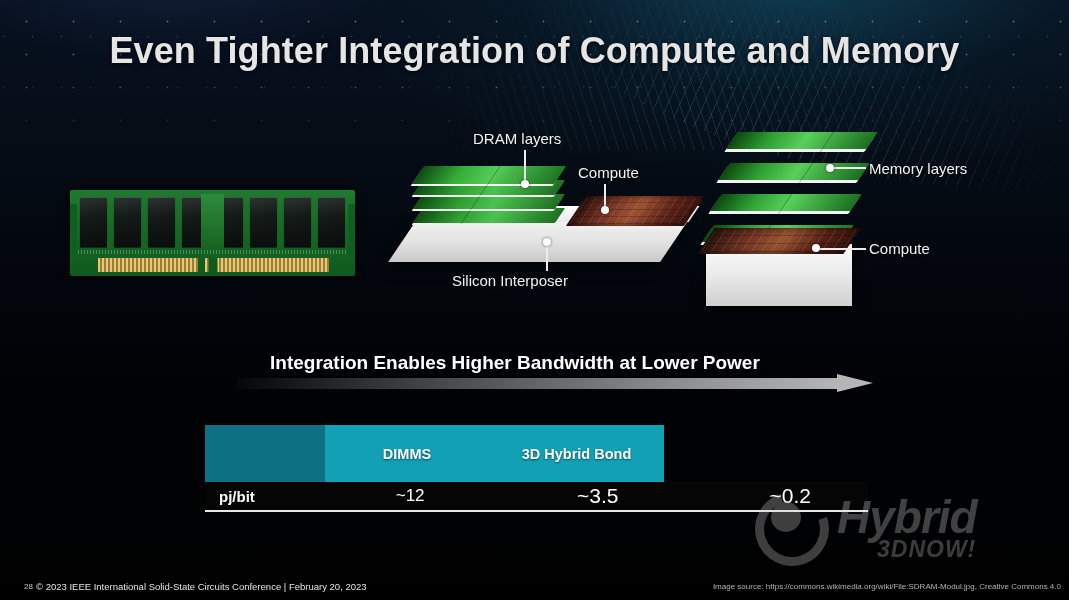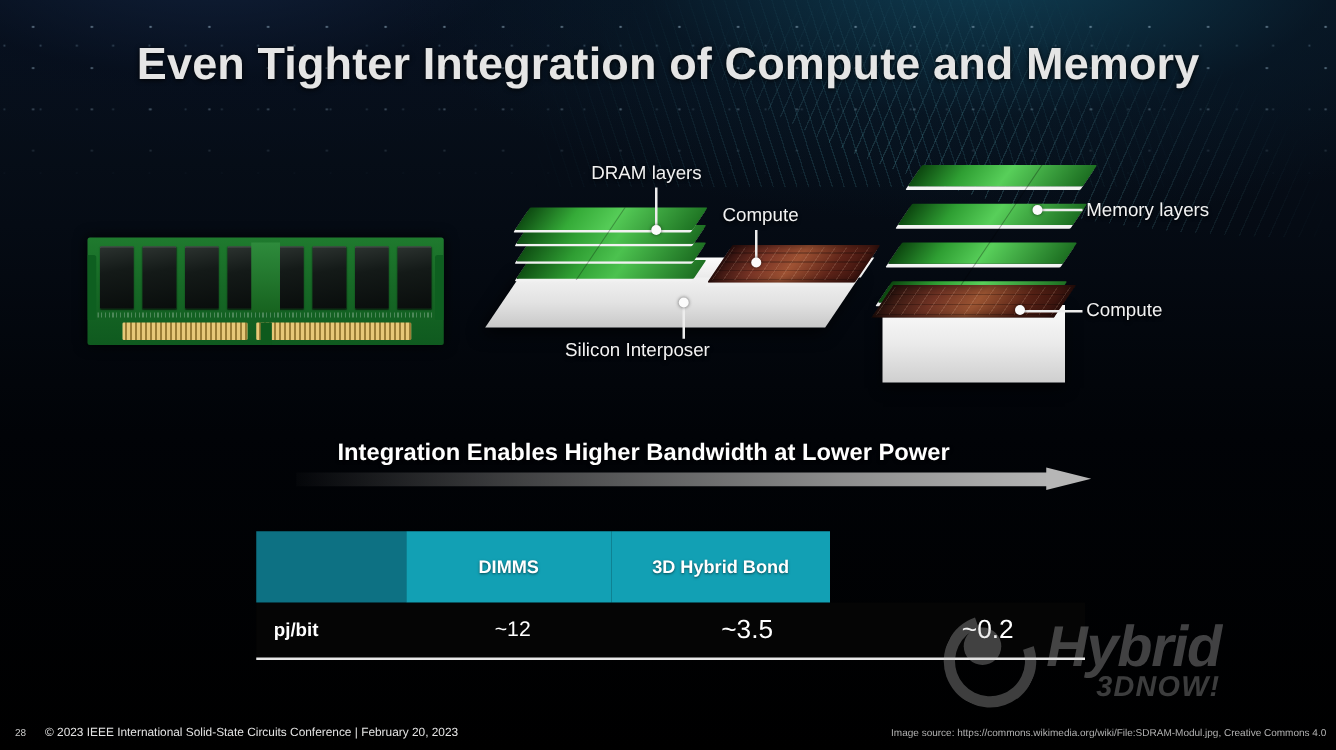--- a/index.html
+++ b/index.html
@@ -208,29 +208,29 @@
   .thead { display:flex; height:57px; }
   .th {
     display:flex; align-items:center; justify-content:center;
     color:#ffffff; font-size:14.5px; font-weight:bold;
     text-shadow:0 1px 2px rgba(0,0,0,0.55);
   }
   .th.c0 { width:120px; }
   .th.c1 { width:164px; }
   .th.c2 { width:204px; }
   .th.c3 { width:175px; }
-  .tbody { display:flex; height:46px; border-bottom:2px solid #e8e8e8; background:#050505;gap:24px; }
+  .tbody { display:flex; height:30px; border-bottom:2px solid #e8e8e8; background:#050505;gap:24px; }
   .td { display:flex; align-items:center; color:#ffffff; }
   .td.c0 { width:120px; padding-left:14px; font-size:15px; font-weight:bold; }
   .td.c1 { width:164px; justify-content:center; font-size:17px; }
   .td.c2 { width:204px; justify-content:center; font-size:21px; }
   .td.c3 { width:175px; justify-content:center; font-size:21px; }
 
   
-  .footer-num { position:absolute; left:12px; bottom:9px; color:#c9c9c9; font-size:8px; }
+  .footer-num { position:absolute; left:24px; bottom:9px; color:#c9c9c9; font-size:8px; }
   .footer-txt { position:absolute; left:36px; bottom:8px; color:#e3e3e3; font-size:9.5px; }
   .img-src { position:absolute; right:8px; bottom:9px; color:#cfcfcf; font-size:8px; opacity:0.85; }
 
   
   .wm { position:absolute; right:10px; bottom:28px; width:310px; height:84px; opacity:0.30; }
   .wm-text { position:absolute; left:88px; top:2px; color:#d6d6d6; font-size:46px; font-weight:bold; font-style:italic; letter-spacing:-1px; }
   .wm-sub { position:absolute; left:128px; top:48px; color:#c6c6c6; font-size:23px; font-weight:bold; font-style:italic; letter-spacing:1px; }
   .wm-ring {
     position:absolute; left:6px; top:4px; width:74px; height:74px;
     border-radius:50%;

